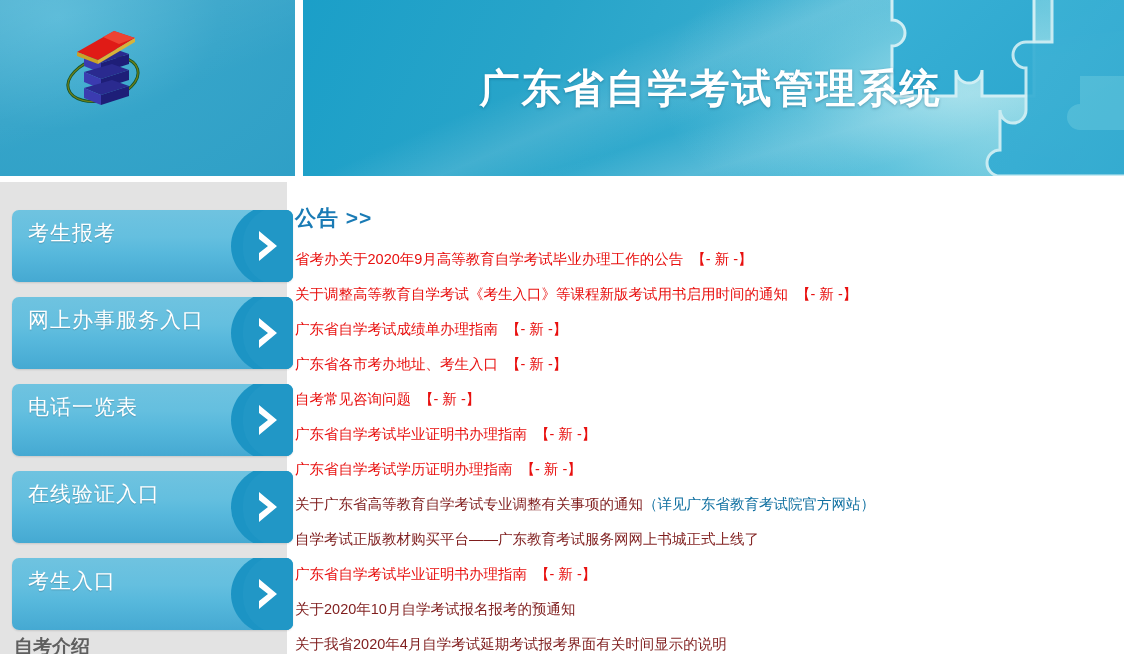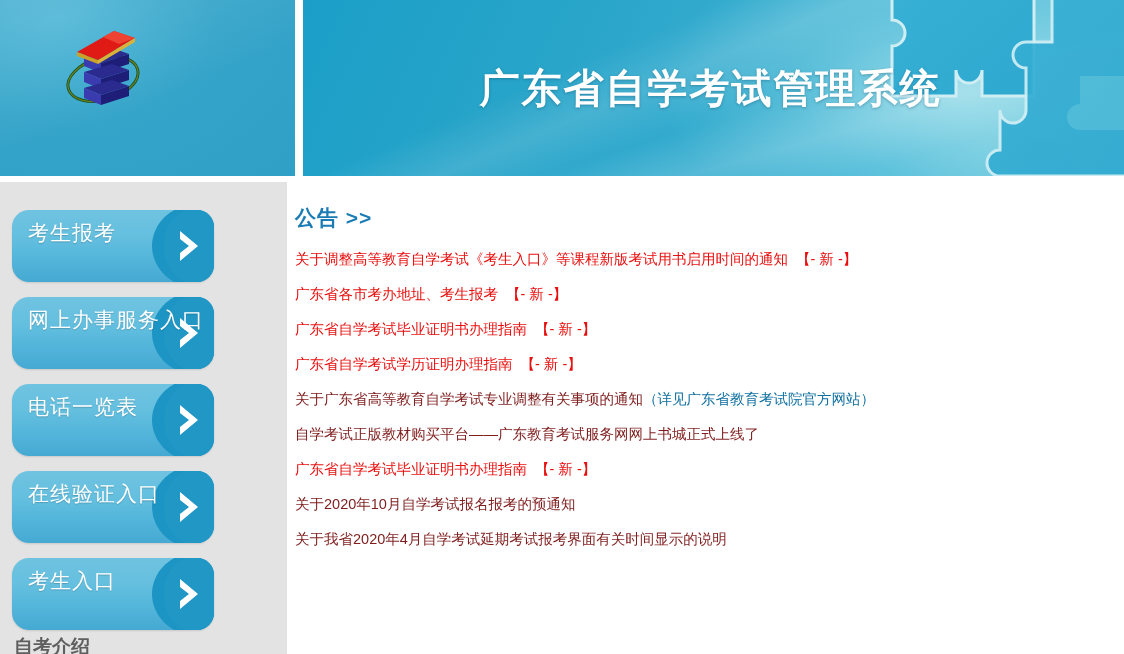--- a/index.html
+++ b/index.html
@@ -63,22 +63,22 @@
   }
 
   .puzzles { position: absolute; right: 0; top: 0; width: 240px; height: 176px; z-index: 2; }
 
   
   .sidebar {
     position: absolute; left: 0; top: 182px; width: 287px; height: 472px;
     background: #e3e3e3;
   }
   .nav-btn {
-    position: absolute; left: 12px; width: 202px; height: 72px;
-    border-radius: 17px; overflow: hidden;
+    position: absolute; left: 12px; width: 281px; height: 72px;
+    border-radius: 7px; overflow: hidden;
     background: linear-gradient(180deg, #6fc3e0 0%, #64bfdf 38%, #57b8dc 60%, #45a9d2 100%);
     box-shadow: 0 1px 2px rgba(0,0,0,.12);
     cursor: pointer;
     padding-left: 32px;
   }
   .nav-btn .cap {
     position: absolute; right: -30px; top: -6px; width: 92px; height: 84px;
     background: #1c94c4; border-radius: 50%;
   }
   .nav-btn .cap2 {
@@ -220,22 +220,25 @@
         <polygon points="3,2 21,17 3,32 3,24 12,17 3,10" fill="#ffffff"></polygon>
       </svg>
     </div>
 
     <div class="sidebar-more">自考介绍</div>
   </div>
 
   <div class="main">
     <div class="notice-head">公告 &gt;&gt;</div>
     <div class="notice-list">
+        <a class="notice-item red"><span class="txt">省考办关于2020年9月高等教育自学考试毕业办理工作的公告</span><span class="badge">【- 新 -】</span></a>
         <a class="notice-item red"><span class="txt">关于调整高等教育自学考试《考生入口》等课程新版考试用书启用时间的通知</span><span class="badge">【- 新 -】</span></a>
-        <a class="notice-item red"><span class="txt">广东省各市考办地址、考生报考</span><span class="badge">【- 新 -】</span></a>
+        <a class="notice-item red"><span class="txt">广东省自学考试成绩单办理指南</span><span class="badge">【- 新 -】</span></a>
+        <a class="notice-item red"><span class="txt">广东省各市考办地址、考生入口</span><span class="badge">【- 新 -】</span></a>
+        <a class="notice-item red"><span class="txt">自考常见咨询问题</span><span class="badge">【- 新 -】</span></a>
         <a class="notice-item red"><span class="txt">广东省自学考试毕业证明书办理指南</span><span class="badge">【- 新 -】</span></a>
         <a class="notice-item red"><span class="txt">广东省自学考试学历证明办理指南</span><span class="badge">【- 新 -】</span></a>
         <a class="notice-item blue"><span class="txt">关于广东省高等教育自学考试专业调整有关事项的通知</span><span class="suffix">（详见广东省教育考试院官方网站）</span></a>
         <a class="notice-item blue"><span class="txt">自学考试正版教材购买平台——广东教育考试服务网网上书城正式上线了</span></a>
         <a class="notice-item red"><span class="txt">广东省自学考试毕业证明书办理指南</span><span class="badge">【- 新 -】</span></a>
         <a class="notice-item blue"><span class="txt">关于2020年10月自学考试报名报考的预通知</span></a>
         <a class="notice-item blue"><span class="txt">关于我省2020年4月自学考试延期考试报考界面有关时间显示的说明</span></a>
       </div>
   </div>
 

